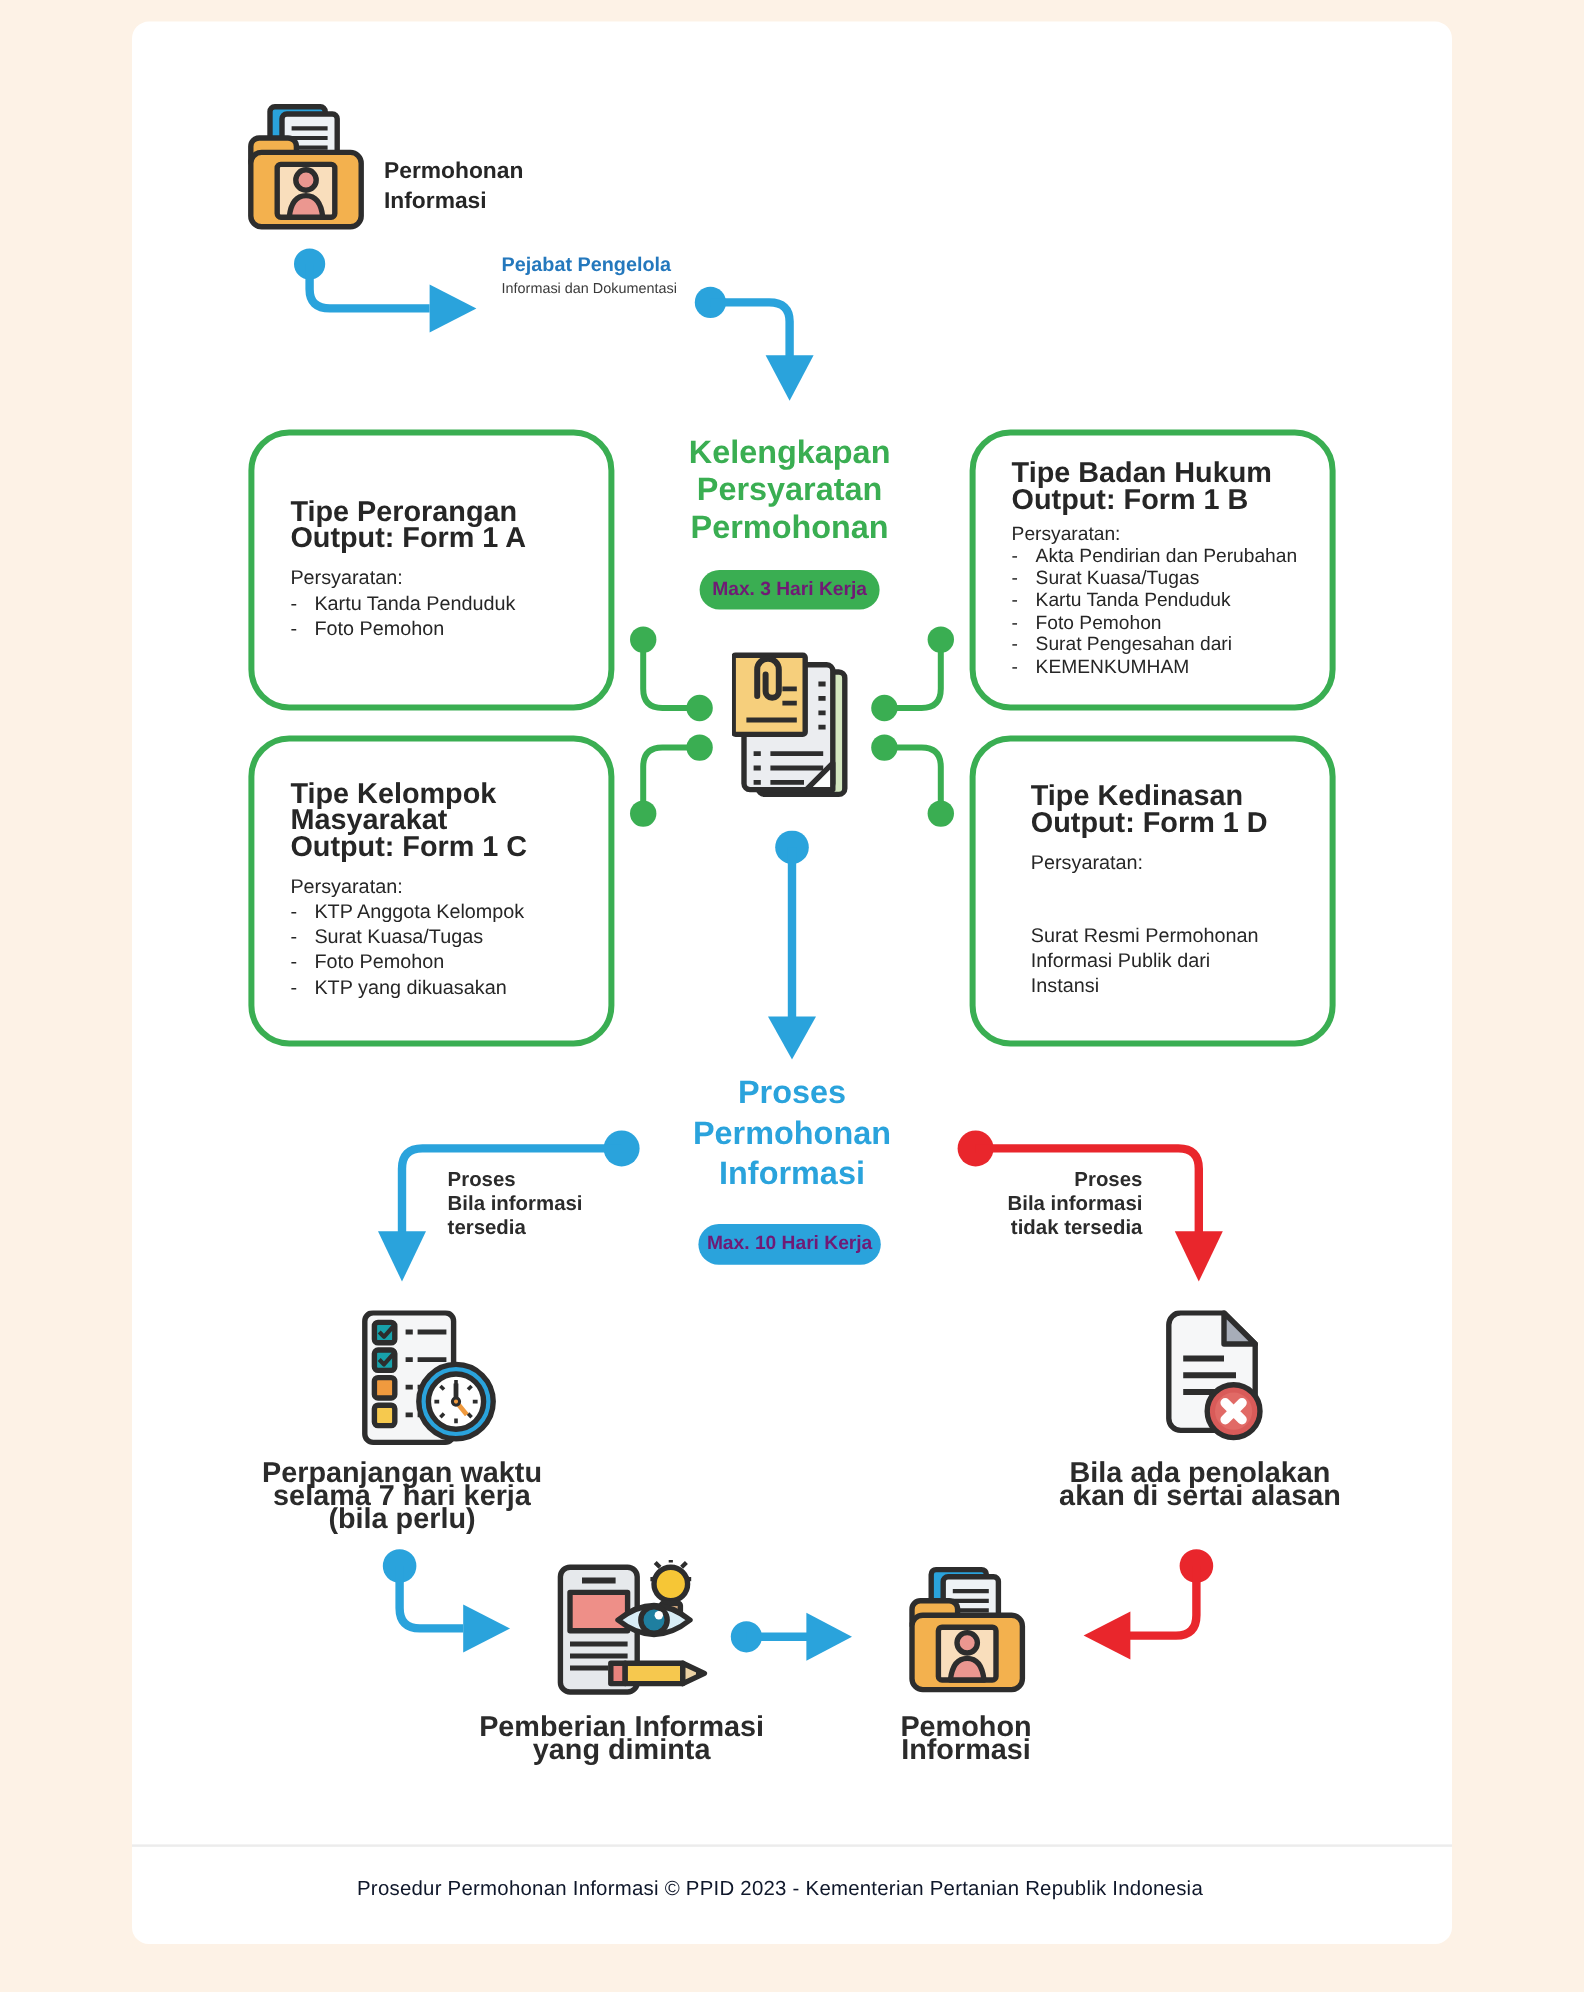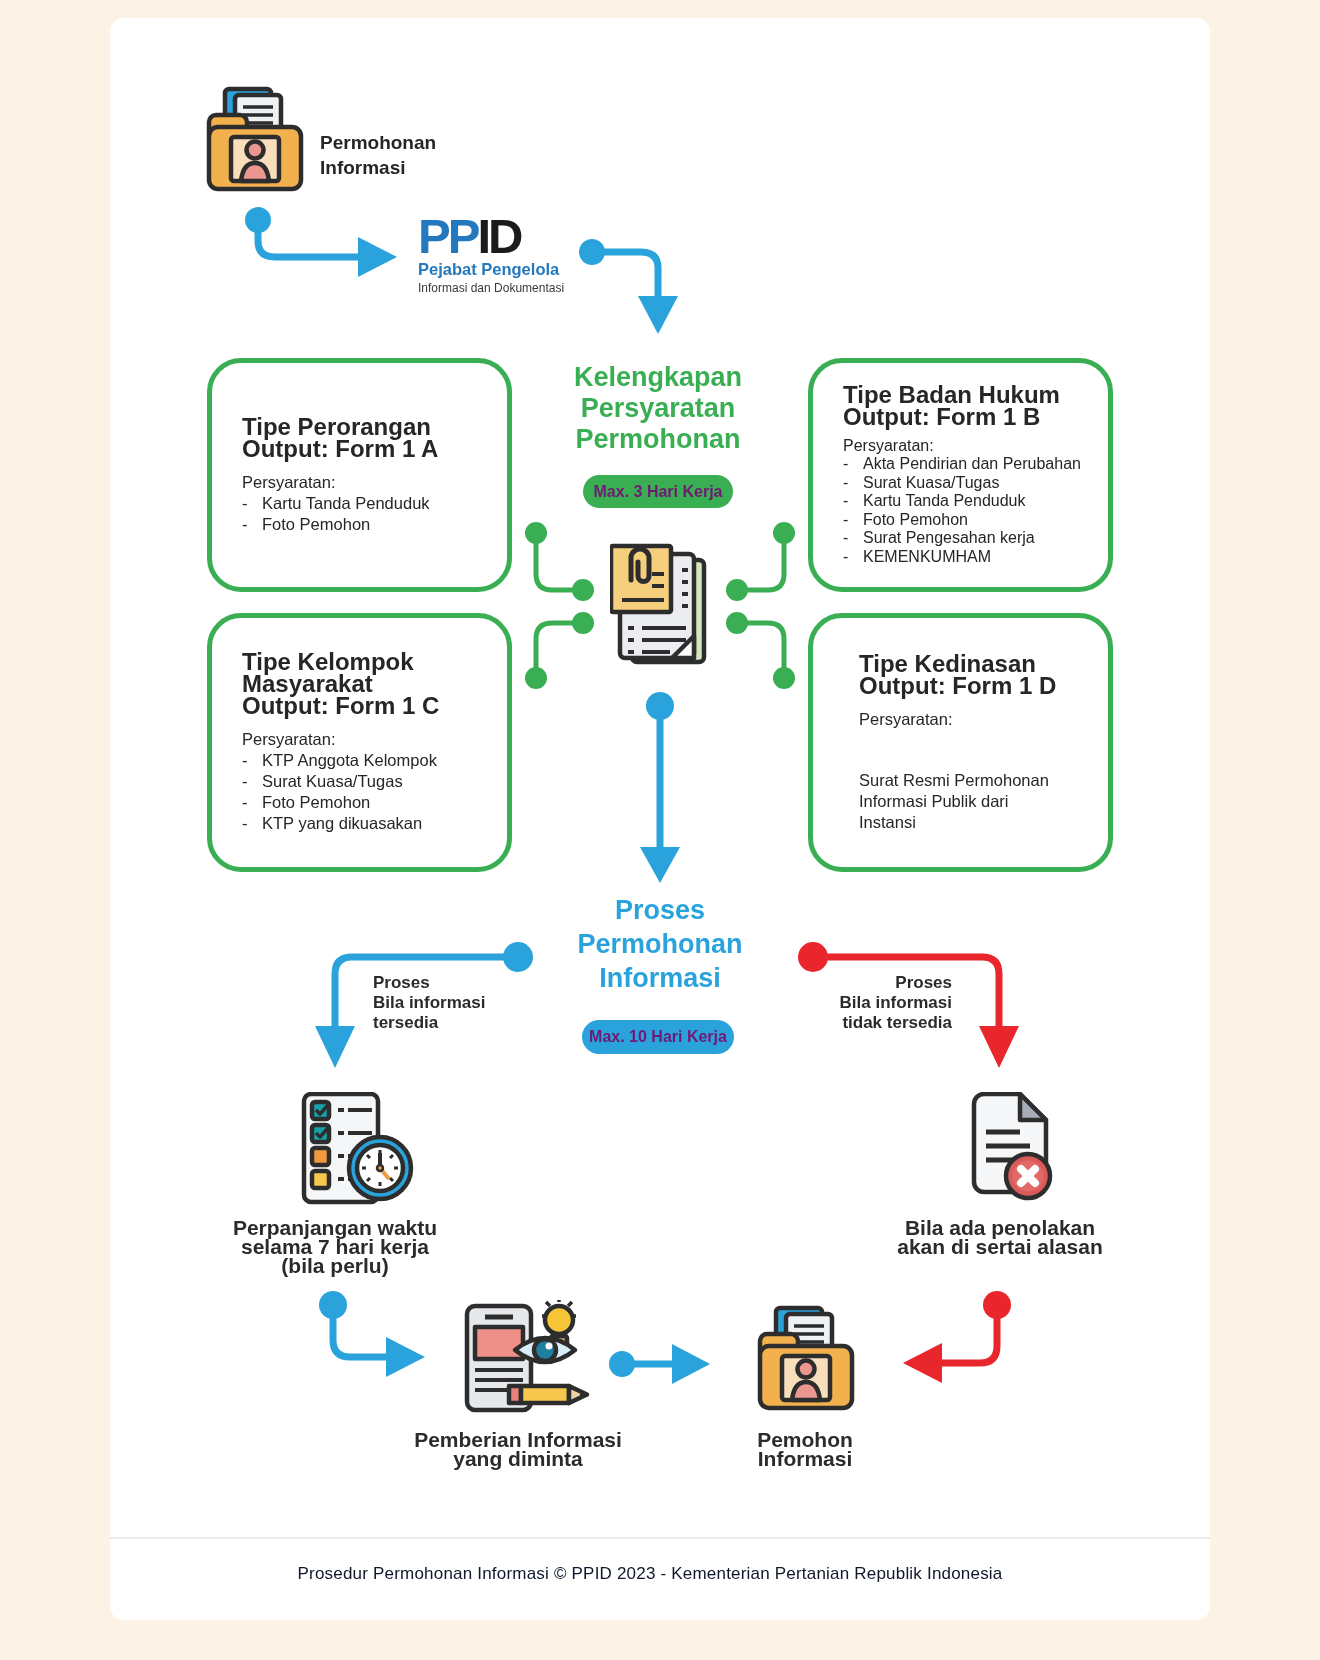--- a/index.html
+++ b/index.html
@@ -28,21 +28,21 @@
   .box-title{font-size:24px;font-weight:800;line-height:22px;margin-bottom:12px;}
   .box-sub{font-size:16.5px;font-weight:500;line-height:21px;}
   .req-item{display:flex;font-size:16.5px;font-weight:500;line-height:21px;}
   .req-item .dash{width:20px;flex:none;}
   .tight .box-title{margin-bottom:8px;}
   .tight .box-sub{font-size:16px;line-height:19px;}
   .tight .req-item{font-size:16px;line-height:18.5px;}
   .box-par{font-size:16.5px;font-weight:500;line-height:21px;margin-top:40px;}
   
   .branch-label{font-size:17px;font-weight:600;line-height:20px;color:#2b2b2b;}
-  .caption{font-size:21px;font-weight:700;line-height:19px;text-align:center;color:#2b2b2b;}
+  .caption{font-size:24px;font-weight:700;line-height:19px;text-align:center;color:#2b2b2b;}
   
   .footer-line{left:110px;top:1537px;width:1100px;height:2px;background:#ececec;}
   .footer-text{left:100px;top:1564px;width:1100px;text-align:center;font-size:17px;font-weight:500;
     color:#0f172a;letter-spacing:.2px;}
 </style>
 </head>
 <body>
 
 <div class="canvas">
   <div class="card"></div>
@@ -62,21 +62,20 @@
   <div class="abs pre start-label">Permohonan
 Informasi</div>
 
   <svg class="abs" style="left:240px;top:205px" width="165" height="95" viewBox="0 0 165 95">
     <circle cx="18" cy="15" r="13" fill="#2aa3dc"></circle>
     <path d="M18 15 V36 Q18 52 35 52 L118 52" fill="none" stroke="#2aa3dc" stroke-width="7"></path>
     <polygon points="118,32 157,52 118,72" fill="#2aa3dc"></polygon>
   </svg>
 
   <div class="abs ppid">
-    <div class="ppid-word"><span class="ppid-pp">PP</span><span class="ppid-id">ID</span></div>
     <div class="ppid-sub1">Pejabat Pengelola</div>
     <div class="ppid-sub2">Informasi dan Dokumentasi</div>
   </div>
 
   <svg class="abs" style="left:578px;top:238px" width="110" height="100" viewBox="0 0 110 100">
     <circle cx="14" cy="14" r="13" fill="#2aa3dc"></circle>
     <path d="M14 14 L63 14 Q80 14 80 30 L80 60" fill="none" stroke="#2aa3dc" stroke-width="7"></path>
     <polygon points="60,58 100,58 80,96" fill="#2aa3dc"></polygon>
   </svg>
 
@@ -114,21 +113,21 @@
     <div class="req-item">
         <span class="dash">-</span>
         <span>Kartu Tanda Penduduk</span>
       </div>
     <div class="req-item">
         <span class="dash">-</span>
         <span>Foto Pemohon</span>
       </div>
     <div class="req-item">
         <span class="dash">-</span>
-        <span>Surat Pengesahan kerja</span>
+        <span>Surat Pengesahan dari</span>
       </div>
     <div class="req-item">
         <span class="dash">-</span>
         <span>KEMENKUMHAM</span>
       </div>
   </div>
 
   <div class="req-box" style="left:207px;top:613px;width:305px;height:259px">
     <div class="box-title pre">Tipe Kelompok
 Masyarakat

